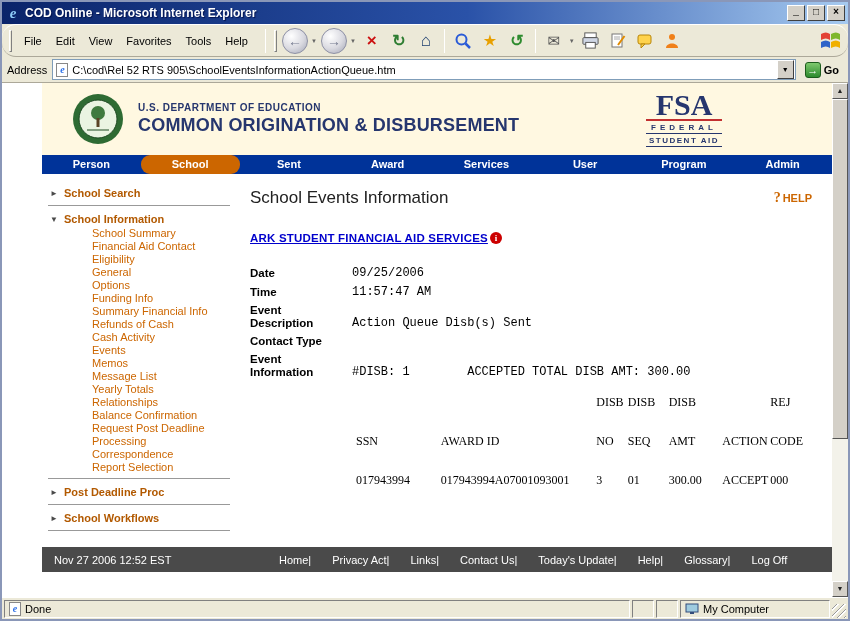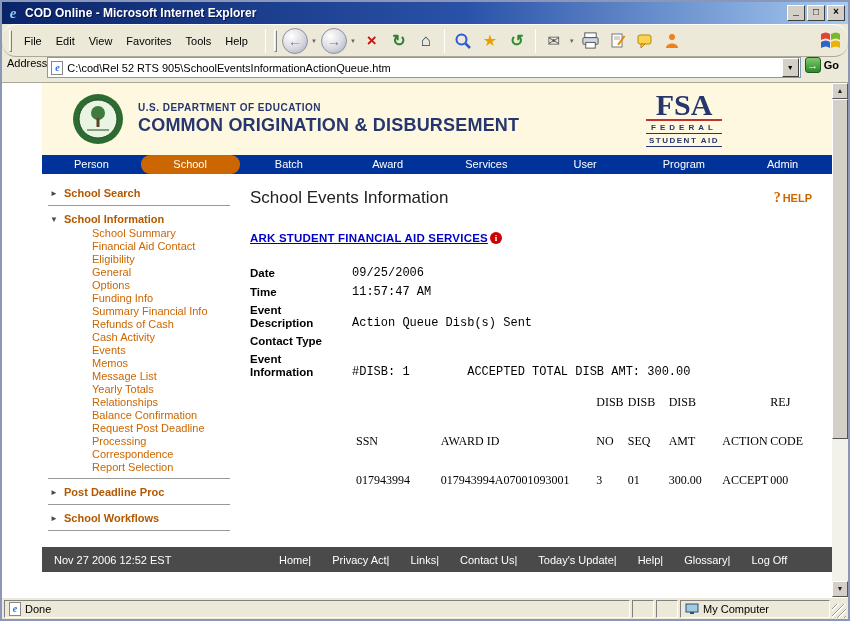--- a/index.html
+++ b/index.html
@@ -36,21 +36,21 @@
   .tbtn { width:24px; height:24px; display:flex; align-items:center; justify-content:center; font-size:15px; }
   .ico-stop { color:#CC1111; font-weight:bold; font-size:17px; }
   .ico-refresh { color:#2E7D32; font-weight:bold; font-size:16px; }
   .ico-home { color:#1A3C6E; font-size:17px; }
   .ico-star { color:#E8A000; font-size:16px; }
   .ico-history { color:#2E8B2E; font-weight:bold; font-size:16px; }
   .ico-mail { color:#555; font-size:15px; }
   .winflag { margin-left:auto; display:flex; align-items:center; }
 
   
-  .addressbar { height:26px; flex:0 0 26px; display:flex; align-items:flex-start; 
+  .addressbar { height:26px; flex:0 0 26px; display:flex; align-items:center; gap:5px;
                 padding:0 5px; background:#ECE9D8; border-bottom:1px solid #ACA899; }
   .addr-label { font-size:11px; color:#000; }
   .addr-field { flex:1; height:21px; background:#fff; border:1px solid #7F9DB9;
                 display:flex; align-items:center; gap:4px; padding:0 1px 0 3px; }
   .page-ico { width:12px; height:14px; background:#fff; border:1px solid #888; flex:0 0 12px;
               display:flex; align-items:center; justify-content:center;
               font:bold italic 10px "Liberation Serif", serif; color:#2A6FE8; }
   .addr-text { flex:1; font-size:11px; white-space:nowrap; overflow:hidden; }
   .addr-drop { width:17px; height:19px; background:#D4D0C8; border:1px solid; flex:0 0 17px;
                border-color:#fff #404040 #404040 #fff; font-size:7px; text-align:center; line-height:18px; }
@@ -73,21 +73,21 @@
   .seal { margin-right:14px; flex:0 0 52px; }
   .dept-small { font-size:10px; font-weight:bold; color:#26366E; letter-spacing:0.5px; }
   .dept-large { font-size:18px; font-weight:bold; color:#26366E; letter-spacing:0.2px; margin-top:2px; }
   .fsa { margin-left:auto; width:76px; text-align:center; color:#26366E; }
   .fsa-big { font:bold 30px/0.95 "Liberation Serif", serif; border-bottom:2px solid #C23030; }
   .fsa-sub1 { font-size:8px; font-weight:bold; letter-spacing:4px; padding:2px 0 1px; border-bottom:1px solid #26366E; }
   .fsa-sub2 { font-size:8px; font-weight:bold; letter-spacing:1.5px; padding:2px 0 1px; border-bottom:1px solid #26366E; }
 
   
   .navbar { height:19px; flex:0 0 19px; background:#003399; display:flex; }
-  .nav-item { flex:1; text-align:center; color:#fff; font-size:11px; font-weight:normal; line-height:19px; }
+  .nav-item { flex:1; text-align:center; color:#fff; font-size:11px; font-weight:bold; line-height:19px; }
   .nav-item.active { background:#CC6600;border-radius:9px; }
 
   
   .content { height:373px; flex:0 0 373px; display:flex; background:#fff; }
   .sidebar { width:196px; flex:0 0 196px; padding-top:10px; font-size:11px; }
   .side-head { display:flex; align-items:center; gap:6px; padding:3px 0 2px 8px;
                color:#B25900; font-weight:bold; }
   .side-arrow { font-size:8px; color:#4A4A4A; width:8px; }
   .side-rule { border:0; border-top:1px solid #999; margin:4px 8px 4px 6px; }
   .side-sub { padding-left:50px; line-height:13px; color:#CC6600; white-space:nowrap; }
@@ -273,21 +273,21 @@
           <div class="fsa-big">FSA</div>
           <div class="fsa-sub1">FEDERAL</div>
           <div class="fsa-sub2">STUDENT AID</div>
         </span>
       </div>
 
       <div class="navbar">
 
       <span class="nav-item">Person</span>
           <span class="nav-item active">School</span>
-          <span class="nav-item">Batch</span>
+          <span class="nav-item">Sent</span>
           <span class="nav-item">Award</span>
           <span class="nav-item">Services</span>
           <span class="nav-item">User</span>
           <span class="nav-item">Program</span>
           <span class="nav-item">Admin</span>
         </div>
 
       <div class="content">
 
         <div class="sidebar">

